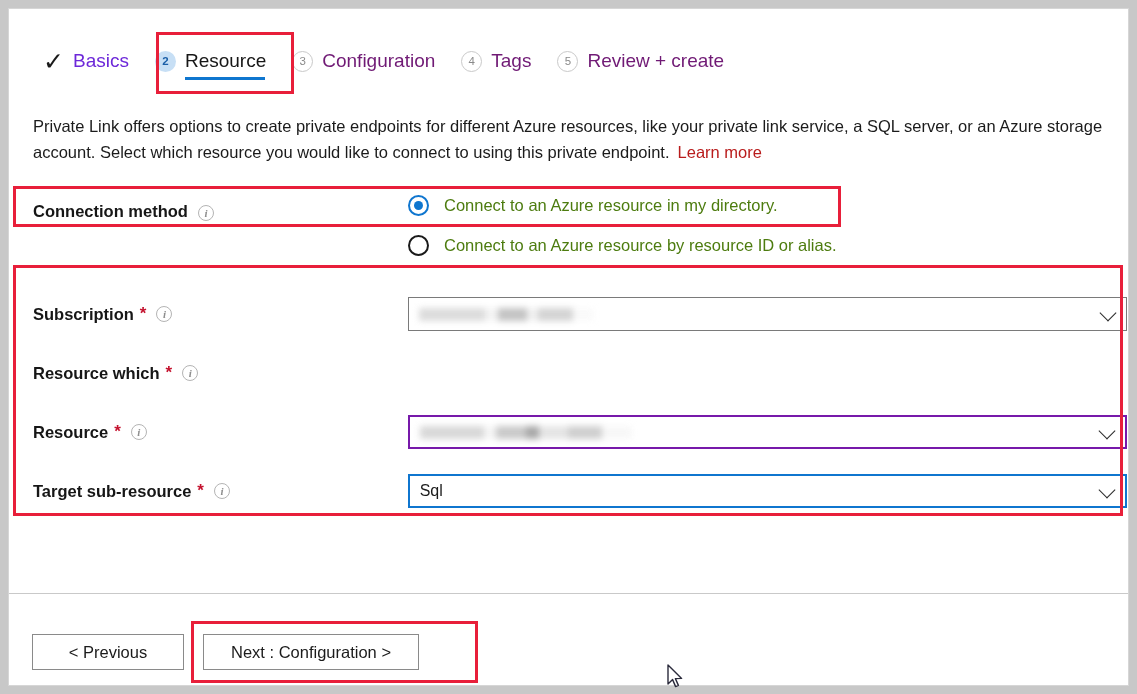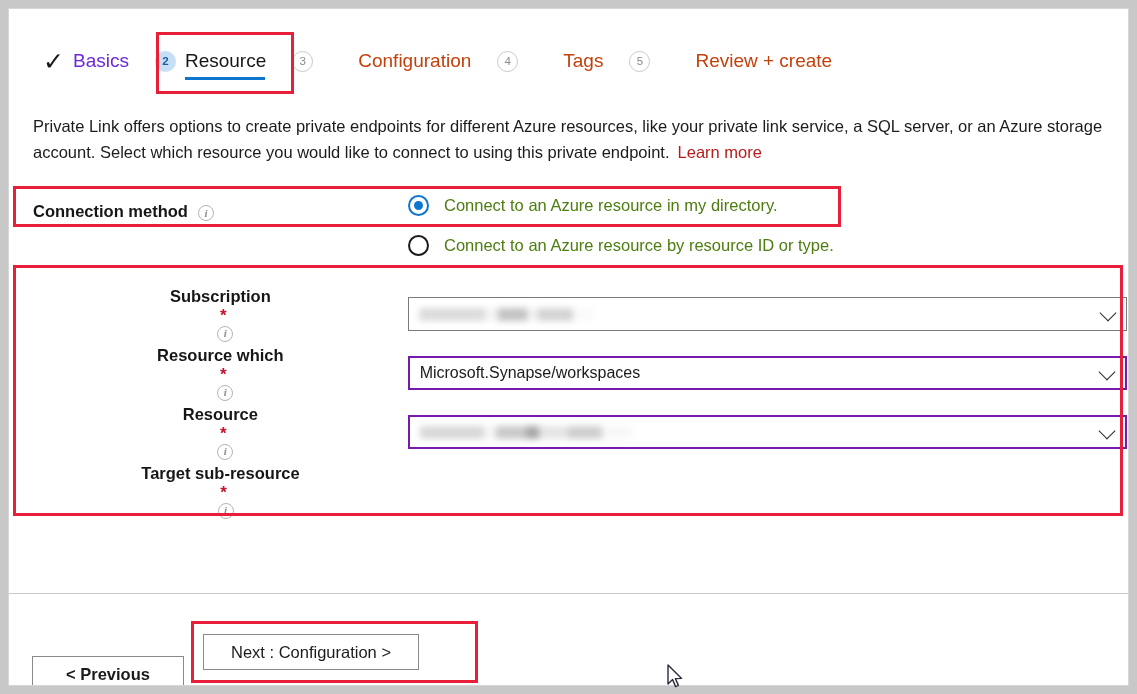--- a/index.html
+++ b/index.html
@@ -75,21 +75,21 @@
     background: #ffffff;
     border: 1px solid #c9c9c9;
     color: #8a8a8a;
     font-weight: 400;
   }
   .tab .tab-label {
     font-size: 19px;
     color: #6d28d9;
     white-space: nowrap;
   }
-  .tab.pending .tab-label { color: #c2410c; margin-left: 36px; }
+  .tab.pending .tab-label { color: #701a75; }
   .tab.current .tab-label { color: #161616; }
 
   .tab.current .underline {
     position: absolute;
     left: 30px;
     right: 1px;
     bottom: 5px;
     height: 3px;
     background: #0f76cf;
   }
@@ -187,21 +187,20 @@
     align-items: center;
   }
   .field .flabel {
     width: 375px;
     font-size: 16.5px;
     color: #161616;
     font-weight: 600;
     display: flex;
     align-items: center;
     white-space: nowrap;
-    flex-direction: column;
   }
   .field .req {
     color: #c4122e;
     margin-left: 6px;
     font-weight: 700;
     font-size: 17px;
   }
 
   .select {
     position: relative;
@@ -273,21 +272,21 @@
     background: #ffffff;
     box-sizing: border-box;
     display: flex;
     align-items: center;
     justify-content: center;
     font-size: 16.5px;
     color: #1b1b1b;
     font-family: "Liberation Sans", sans-serif;
     white-space: nowrap;
   }
-  #btn-prev { left: 23px; top: 647px; width: 152px; font-weight: bold; }
+  #btn-prev { left: 23px; top: 625px; width: 152px; }
   #btn-next { left: 194px; top: 625px; width: 216px; }
 
   .cursor { position: absolute; left: 666px; top: 664px; }
 </style>
 </head>
 <body>
 
 <div id="app">
 
   <div class="tabs">
@@ -327,65 +326,65 @@
     <span class="info">i</span>
   </div>
 
   <div class="radio-row r1">
     <span class="radio on"></span>
     <span>Connect to an Azure resource in my directory.</span>
   </div>
 
   <div class="radio-row r2">
     <span class="radio off"></span>
-    <span>Connect to an Azure resource by resource ID or type.</span>
+    <span>Connect to an Azure resource by resource ID or alias.</span>
   </div>
 
   <div class="field" style="top:288px">
     <div class="flabel">
       <span>Subscription</span>
       <span class="req">*</span>
       <span class="info">i</span>
     </div>
     <div class="select b-gray">
       <span class="blurred w1"></span>
       <span class="chev"></span>
     </div>
   </div>
 
   <div class="field" style="top:347px">
     <div class="flabel">
       <span>Resource which</span>
       <span class="req">*</span>
       <span class="info">i</span>
     </div>
-    <div class="select b-purple">
-      <span>Microsoft.Synapse/workspaces</span>
-      <span class="chev"></span>
-    </div>
   </div>
 
   <div class="field" style="top:406px">
     <div class="flabel">
       <span>Resource</span>
       <span class="req">*</span>
       <span class="info">i</span>
     </div>
     <div class="select b-purple">
       <span class="blurred w2"></span>
       <span class="chev"></span>
     </div>
   </div>
 
   <div class="field" style="top:465px">
     <div class="flabel">
       <span>Target sub-resource</span>
       <span class="req">*</span>
       <span class="info">i</span>
     </div>
+    <div class="select b-blue">
+      <span>Sql</span>
+      <span class="chev"></span>
+    </div>
   </div>
 
   <div class="redbox" style="left:147px; top:23px; width:138px; height:62px;"></div>
   <div class="redbox" style="left:4px; top:177px; width:828px; height:41px;"></div>
   <div class="redbox" style="left:4px; top:256px; width:1110px; height:251px;"></div>
   <div class="redbox" style="left:182px; top:612px; width:287px; height:62px;"></div>
 
   <div class="divider"></div>
 
   <div class="btn" id="btn-prev">&lt; Previous</div>

